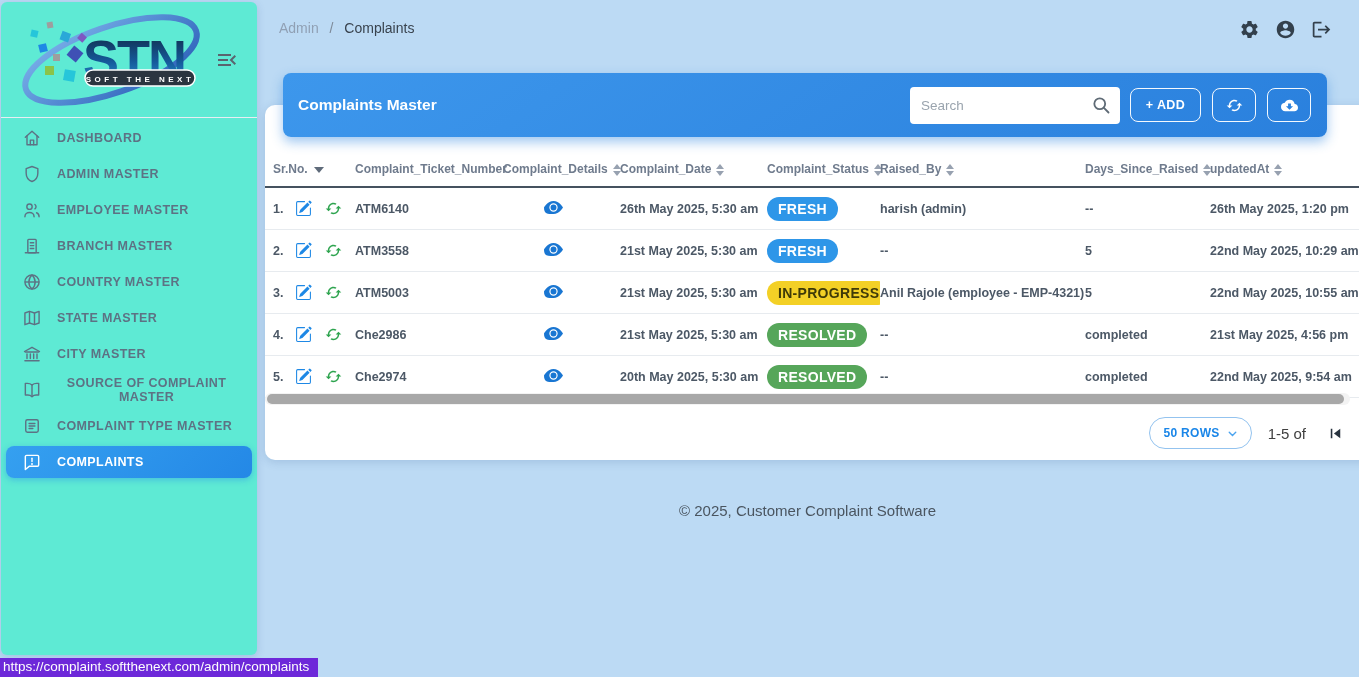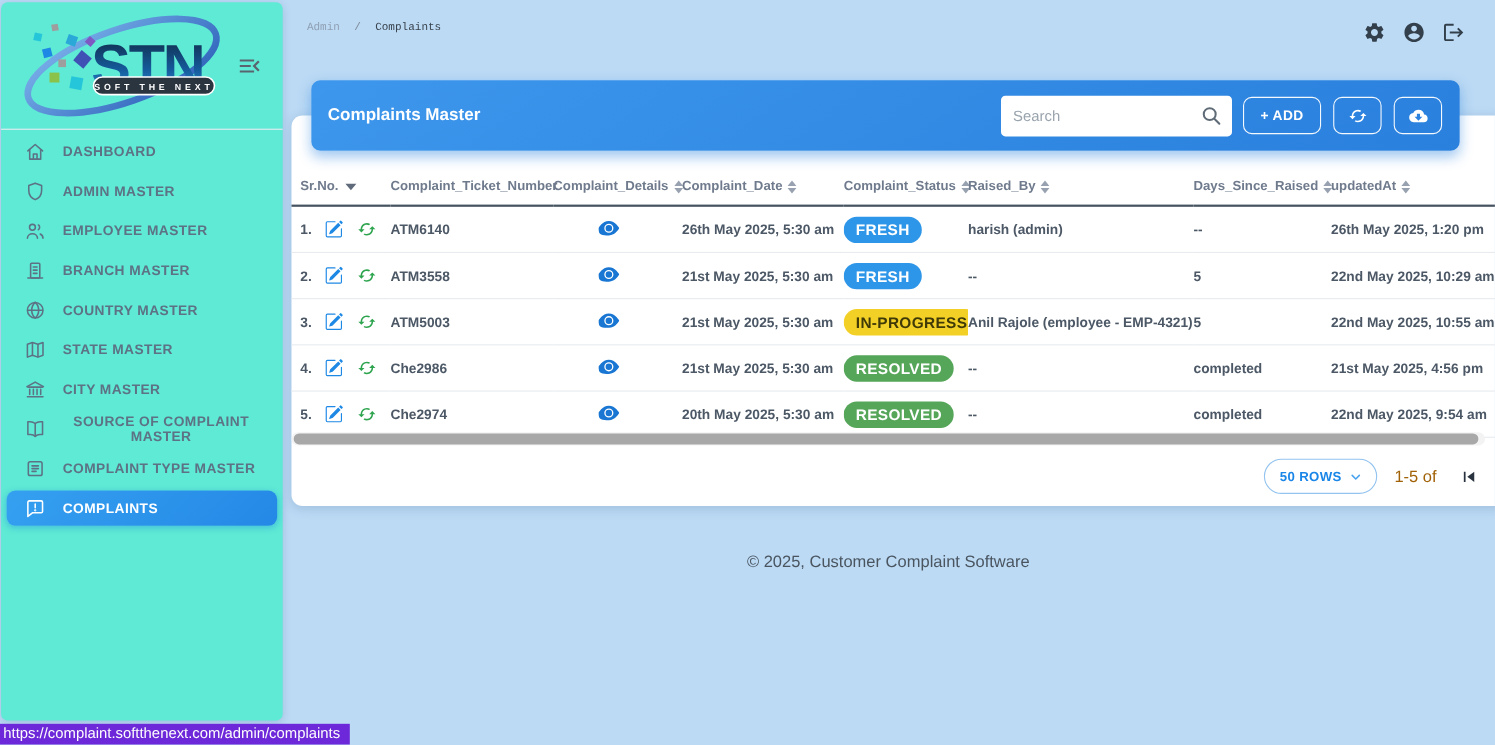--- a/index.html
+++ b/index.html
@@ -22,21 +22,21 @@
   .menu li { height:36px; padding:0 5px;text-align:center; }
   .mitem {
     height:32px; display:flex; align-items:center; gap:15px;
     padding:0 16px; border-radius:8px; cursor:pointer;
     color:#5d7284; font-size:12.5px; font-weight:bold; letter-spacing:.4px;
   }
   .mitem .mi { width:20px; height:20px; flex:0 0 20px; display:flex; align-items:center; }
   .mitem .mi svg { width:20px; height:20px; }
   .mitem.active { background:linear-gradient(135deg,#35a0f0,#2488e6); color:#ffffff; box-shadow:0 2px 6px rgba(41,140,230,.45); }
   
-  .breadcrumb { position:absolute; left:279px; top:20px; font-size:10px;font-family:Liberation Mono, monospace; }
+  .breadcrumb { position:absolute; left:279px; top:20px; font-size:14px; }
   .bc-parent { color:#90a0b4; }
   .bc-sep { color:#7d8a99; margin:0 7px; }
   .bc-current { color:#39434e; font-weight:500; }
   .top-icons { position:absolute; right:27px; top:19px; display:flex; gap:15px; align-items:center; }
   .top-icons .tib { width:21px; height:21px; color:#33404c; cursor:pointer; }
   .top-icons svg { width:100%; height:100%; fill:currentColor; }
   
   .main-card {
     position:absolute; left:265px; top:105px; width:1219px; height:355px;
     background:#ffffff; border-radius:10px; box-shadow:0 2px 10px rgba(40,80,140,.18);
@@ -88,21 +88,21 @@
   .hscroll { position:absolute; left:0px; top:288px; width:1085px; height:12px; background:#f3f3f3; border-radius:6px; }
   .hscroll .thumb { position:absolute; left:2px; top:1px; width:1077px; height:10px; background:#a8a8a8; border-radius:5px; cursor:grab; }
   
   .pager { position:absolute; right:14px; top:312px; display:flex; align-items:center; }
   .rows-btn {
     height:32px; padding:0 12px 0 14px; border:1px solid #93c3ef; border-radius:16px; background:#fff;
     color:#1a86e8; font-size:12px; font-weight:bold; letter-spacing:.3px;
     display:flex; align-items:center; gap:6px; cursor:pointer;
   }
   .rows-btn svg { width:13px; height:13px; }
-  .range-text { font-size:15px; color:#a16207; margin:0 14px 0 16px; }
+  .range-text { font-size:15px; color:#404040; margin:0 14px 0 16px; }
   .pgbtn { width:30px; height:30px; display:flex; align-items:center; justify-content:center; cursor:pointer; color:#28333f; }
   .pgbtn svg { width:19px; height:19px; fill:currentColor; }
   .pgnum { width:30px; text-align:center; font-size:14.5px; color:#222d39; cursor:pointer; }
   
   .footer { position:absolute; left:265px; top:502px; width:1085px; text-align:center; font-size:15px; color:#4a5560; }
   .statusbar {
     position:absolute; left:0; bottom:0; height:19px; background:#6d28d9; color:#fdfdfd;
     font-size:13.5px; padding:0 9px 2px 3px; display:flex; align-items:center;
   }
 </style>

